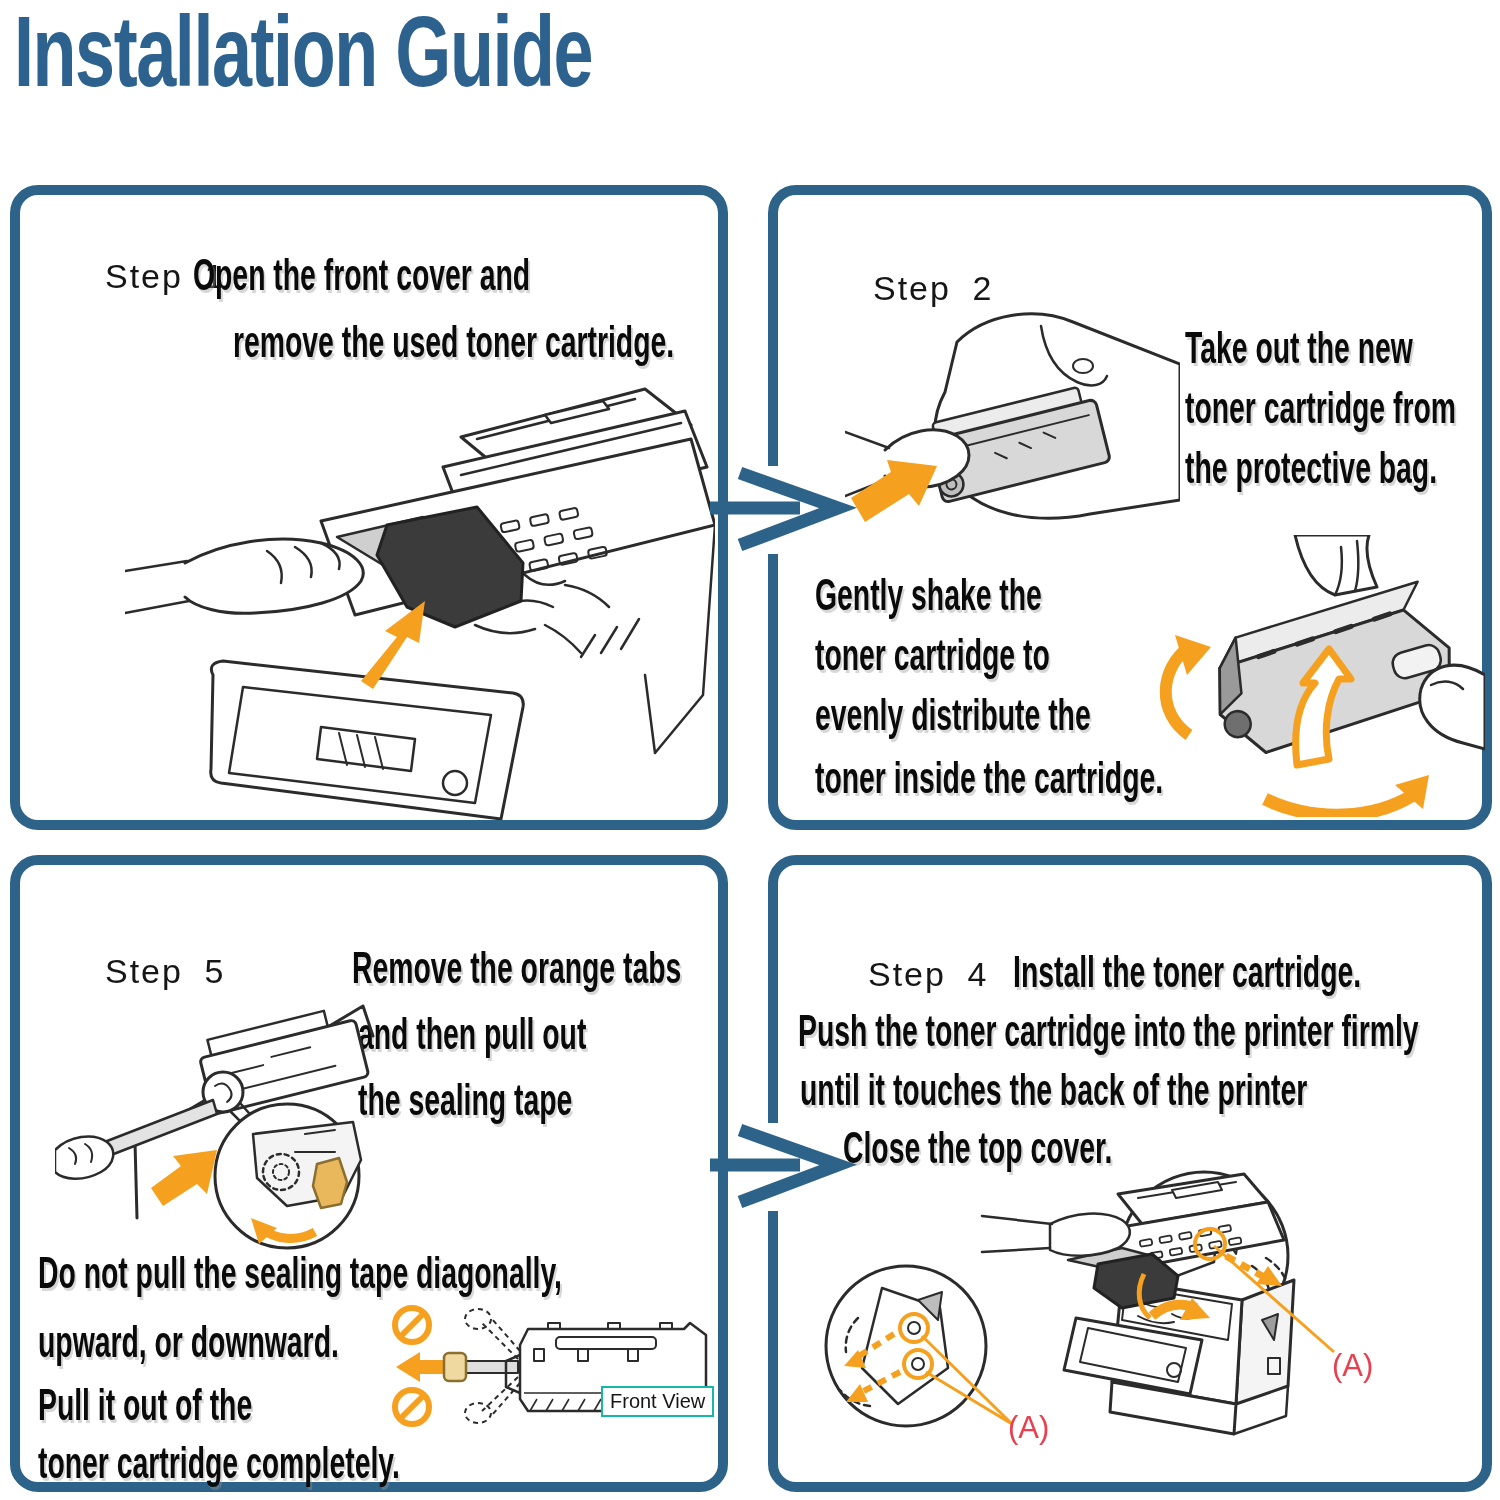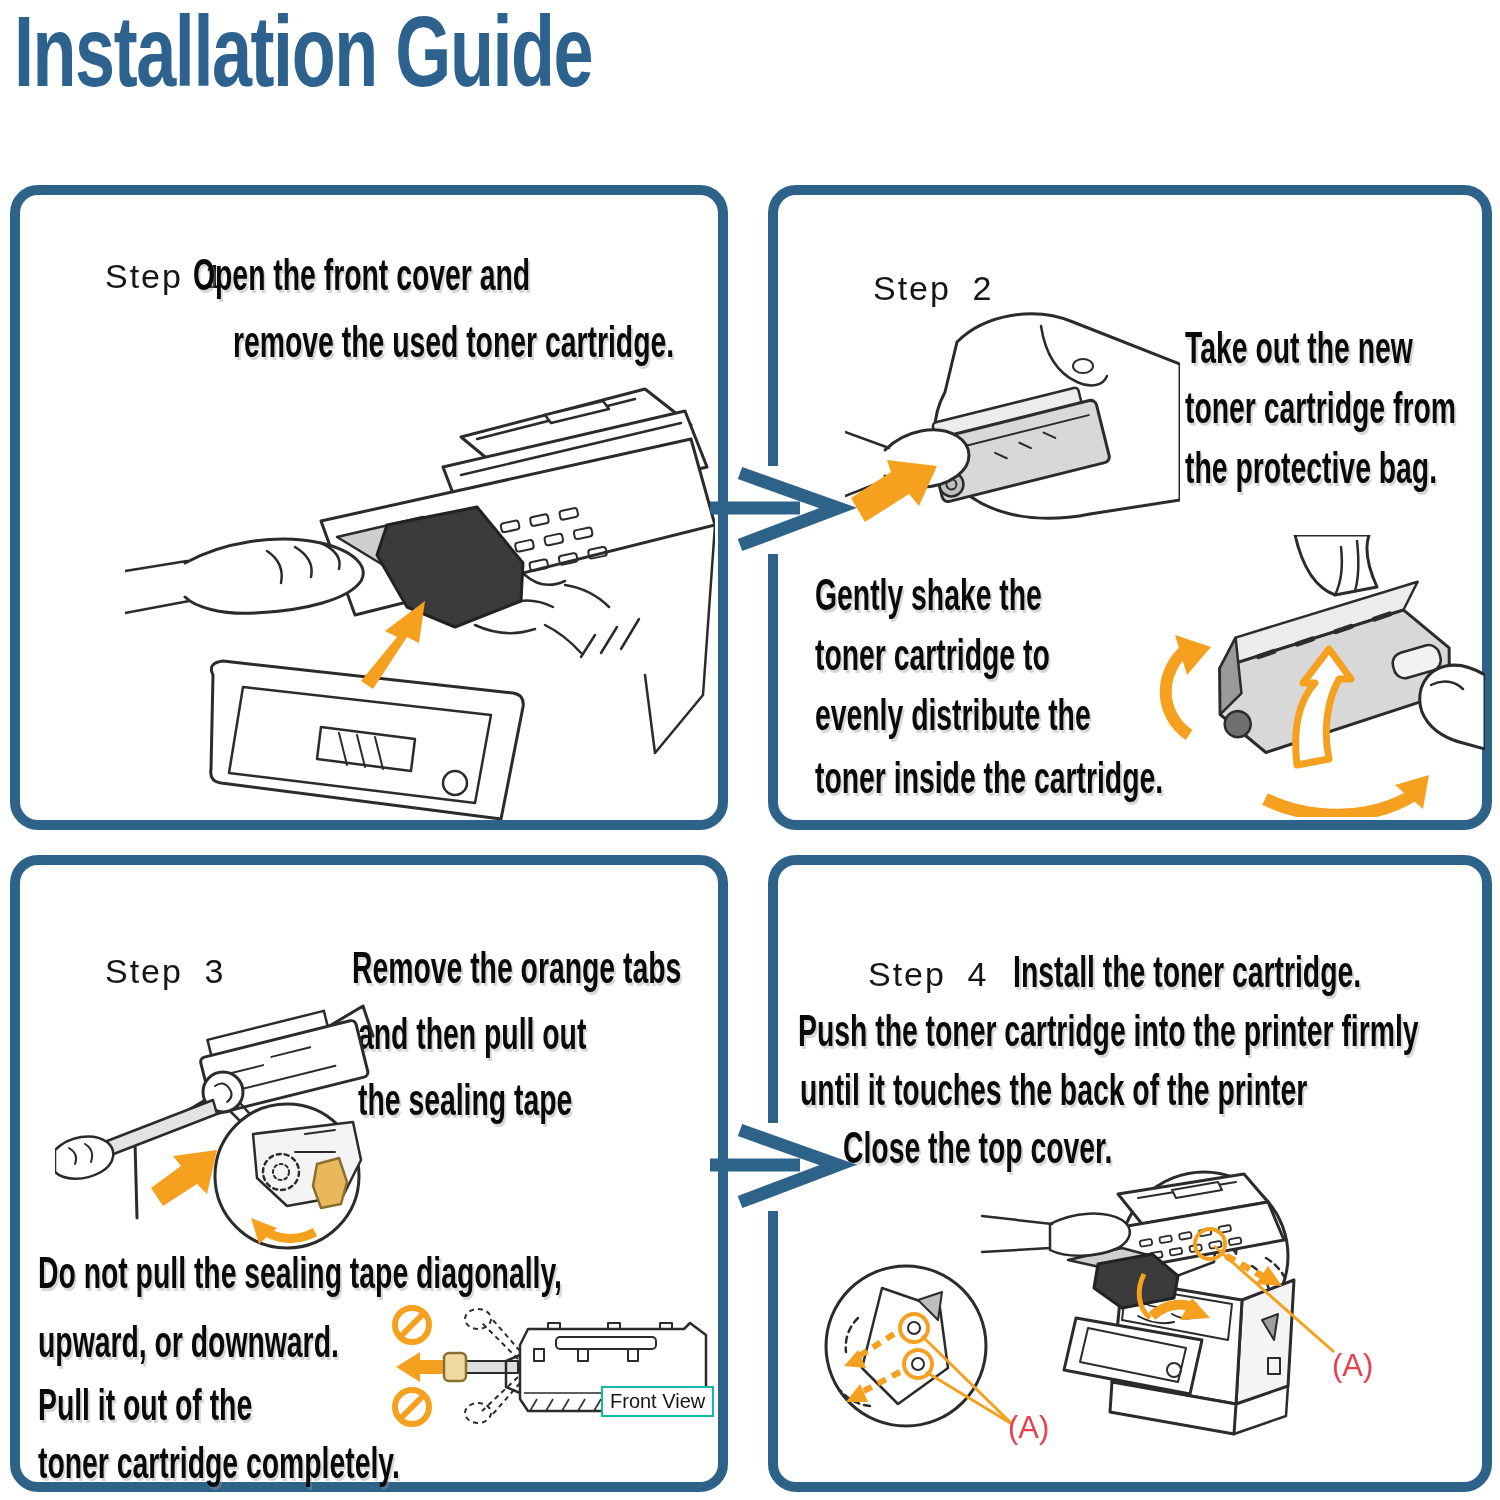--- a/index.html
+++ b/index.html
@@ -145,21 +145,21 @@
       <path d="M340,140 C310,122 284,130 276,154 C270,178 286,200 318,208 L340,214 Z" fill="#fff"></path>
       <path d="M286,150 C298,144 310,146 318,154" stroke-width="2.5"></path>
     </g>
     <path d="M152,230 C148,196 152,168 170,148 L158,148 L184,114 L206,144 L194,144 C182,166 178,196 184,224 Z" fill="#fff" stroke="#F5A01E" stroke-width="7" stroke-linejoin="round"></path>
     <path d="M120,264 C170,288 230,284 268,260" stroke="#F5A01E" stroke-width="13" fill="none"></path>
     <path d="M278,274 L284,240 L250,250 Z" fill="#F5A01E"></path>
   </svg>
 </div>
 
 <div class="panel" style="left:10px;top:855px;width:718px;height:637px;">
-  <div class="step-label" style="left:65px;top:87px;">Step 3</div>
+  <div class="step-label" style="left:65px;top:87px;">Step 5</div>
   <div class="bl" style="left:332px;top:80px;">Remove the orange tabs</div>
   <div class="bl" style="left:338px;top:146px;">and then pull out</div>
   <div class="bl" style="left:338px;top:212px;">the sealing tape</div>
 
   <svg class="illu" style="left:35px;top:135px;" width="330" height="250" viewBox="0 0 330 250">
     <g fill="none" stroke="#2b2b2b" stroke-width="3" stroke-linejoin="round" stroke-linecap="round">
       <path d="M308,6 L318,36 M308,6 L80,142 M80,142 L82,218"></path>
       <g transform="rotate(-14 230 70)">
         <rect x="162" y="22" width="120" height="20" fill="#fff" stroke-width="2.5"></rect>
         <rect x="150" y="38" width="160" height="58" rx="5" fill="#fff"></rect>

